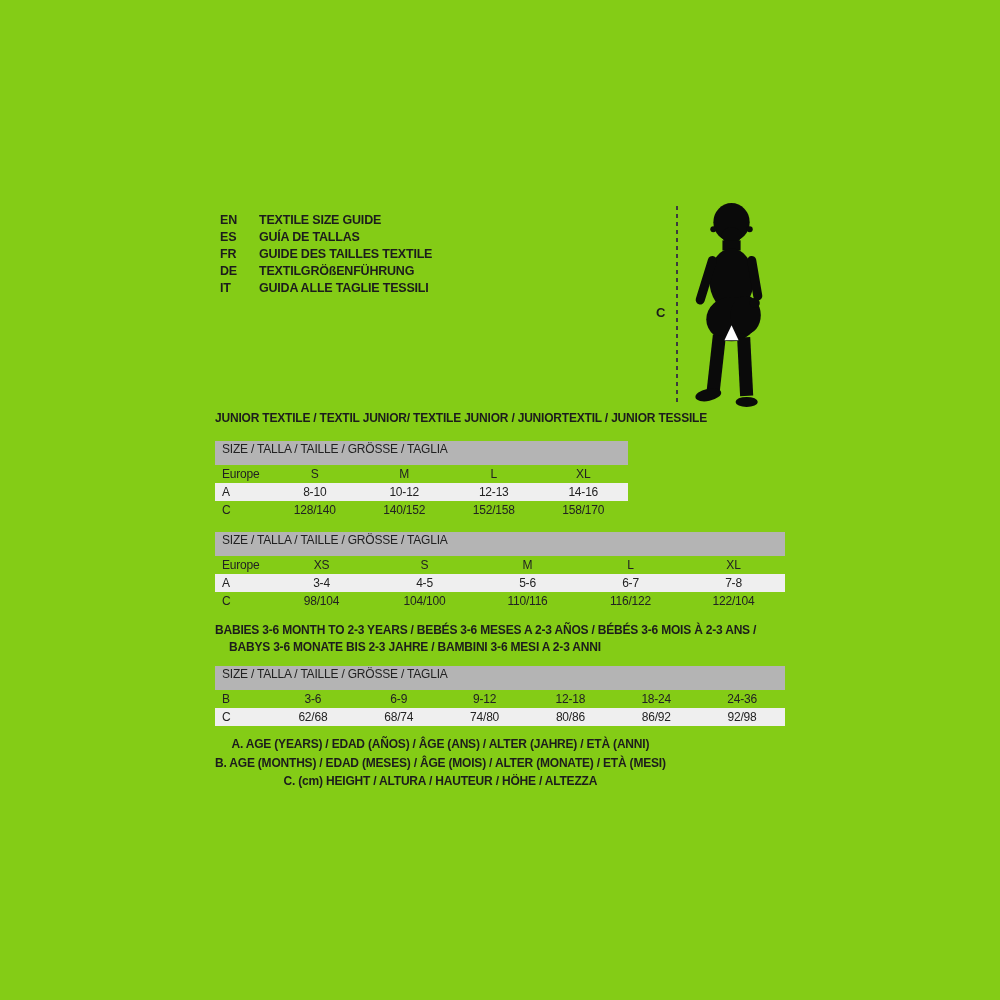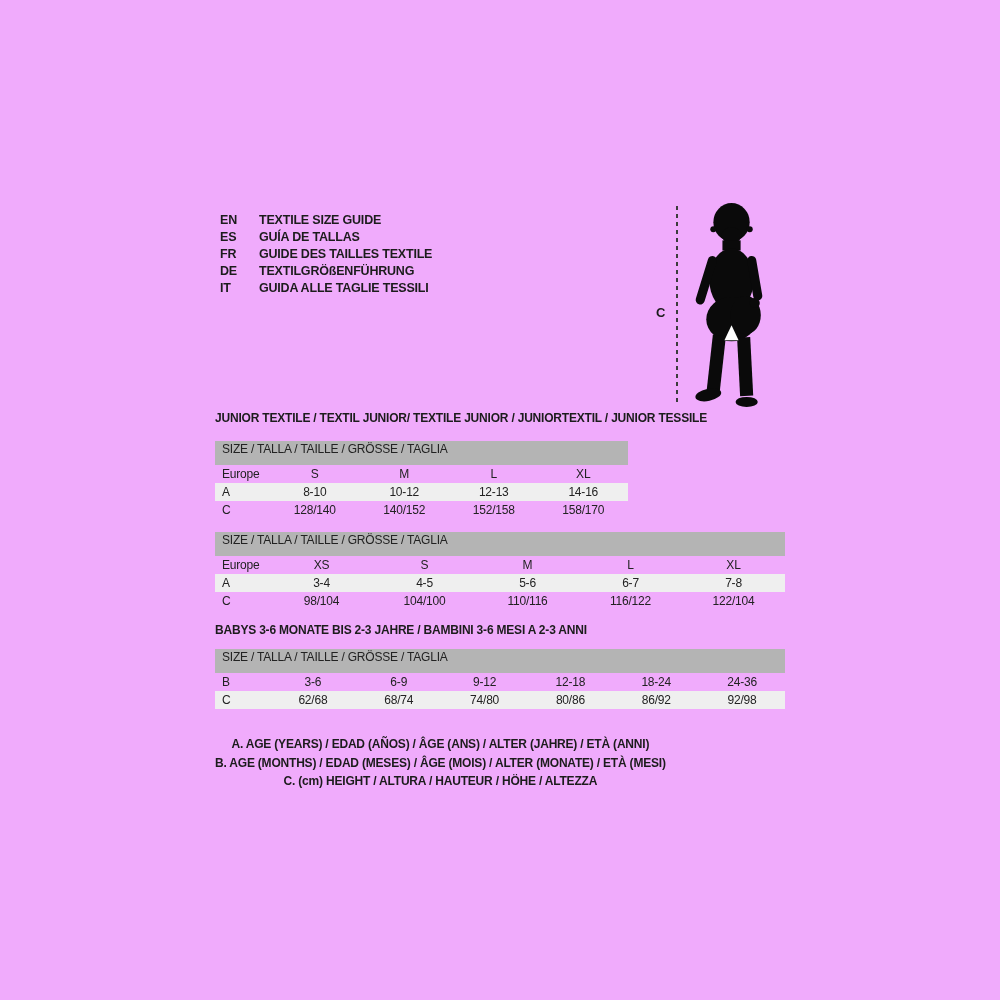--- a/index.html
+++ b/index.html
@@ -1,17 +1,17 @@
 <!DOCTYPE html>
 <html><head>
 <meta charset="utf-8">
 <style>
   html,body{margin:0;padding:0;background:#fff;}
   .canvas{
-    position:relative;width:1000px;height:1000px;background:#f0abfc;
+    position:relative;width:1000px;height:1000px;background:#84cc16;
     font-family:"Liberation Sans", sans-serif;color:#1c1c1c;overflow:hidden;
     letter-spacing:-0.2px;
   }
   
   .langs{position:absolute;left:220px;top:212px;}
   .lang-row{display:flex;height:17px;line-height:17px;font-size:12.5px;font-weight:700;}
   .lang-row .code{width:39px;}
   
   .figure{position:absolute;left:650px;top:200px;width:135px;height:215px;}
   .dash-line{
@@ -140,20 +140,21 @@
         <div class="t-row">
           <span class="rlabel">C</span>
           <span class="cell">98/104</span>
           <span class="cell">104/100</span>
           <span class="cell">110/116</span>
           <span class="cell">116/122</span>
           <span class="cell">122/104</span>
         </div>
       </div>
       <div class="table-section" style="top: 624px; width: 570px;">
+        <div class="tbl-title">BABIES 3-6 MONTH TO 2-3 YEARS / BEBÉS 3-6 MESES A 2-3 AÑOS / BÉBÉS 3-6 MOIS À 2-3 ANS /</div>
         <div class="tbl-title">BABYS 3-6 MONATE BIS 2-3 JAHRE / BAMBINI 3-6 MESI A 2-3 ANNI</div>
         <div class="band" style="margin-top: 12px;">SIZE / TALLA / TAILLE / GRÖSSE / TAGLIA</div>
         <div class="t-row">
           <span class="rlabel">B</span>
           <span class="cell">3-6</span>
           <span class="cell">6-9</span>
           <span class="cell">9-12</span>
           <span class="cell">12-18</span>
           <span class="cell">18-24</span>
           <span class="cell">24-36</span>

